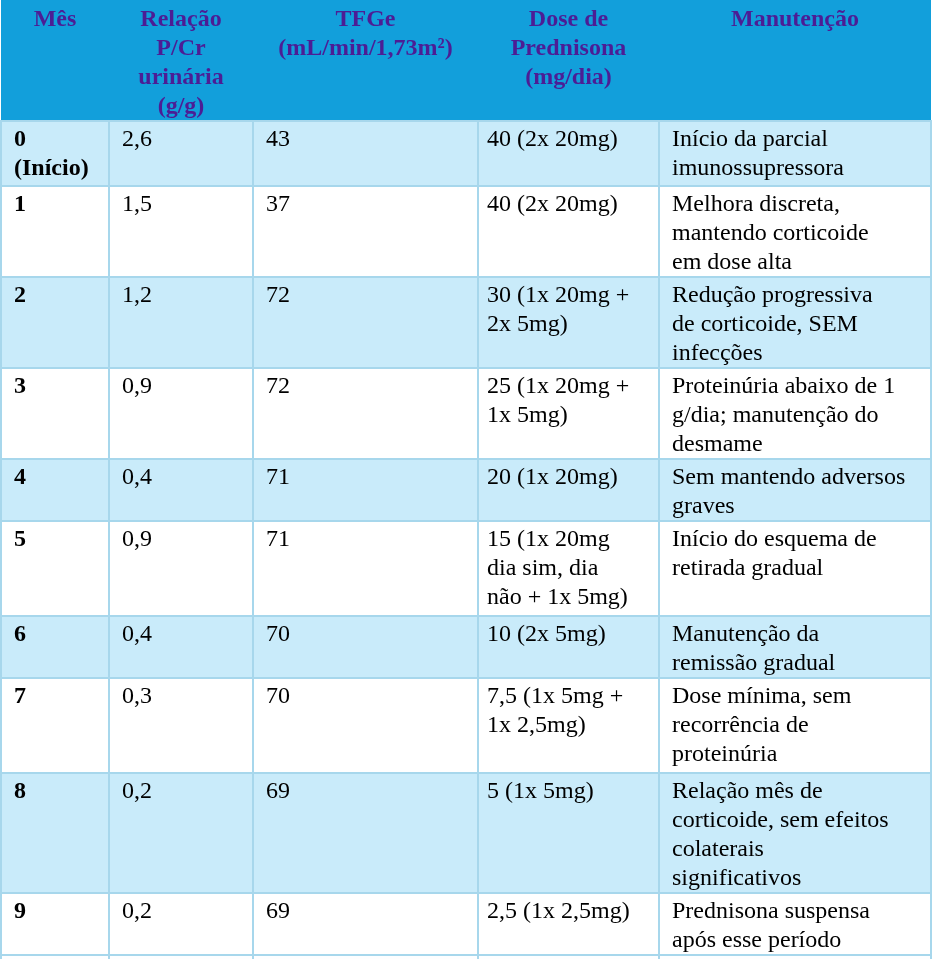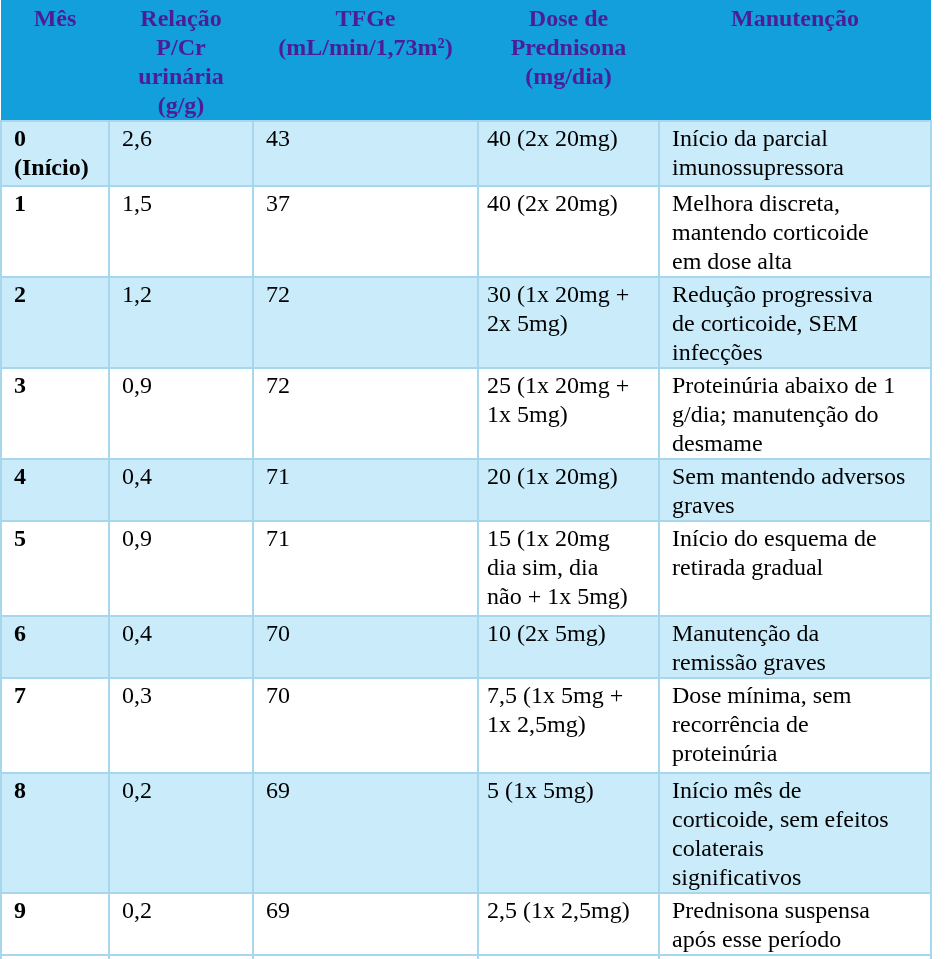--- a/index.html
+++ b/index.html
@@ -156,38 +156,38 @@
 não + 1x 5mg)</td>
         <td class="obs">Início do esquema de
 retirada gradual</td>
       </tr>
       <tr class="alt h60">
         <td class="mes">6</td>
         <td>0,4</td>
         <td>70</td>
         <td class="dose">10 (2x 5mg)</td>
         <td class="obs">Manutenção da
-remissão graves</td>
+remissão gradual</td>
       </tr>
       <tr class="norm h95">
         <td class="mes">7</td>
         <td>0,3</td>
         <td>70</td>
         <td class="dose">7,5 (1x 5mg +
 1x 2,5mg)</td>
         <td class="obs">Dose mínima, sem
 recorrência de
 proteinúria</td>
       </tr>
       <tr class="alt h120">
         <td class="mes">8</td>
         <td>0,2</td>
         <td>69</td>
         <td class="dose">5 (1x 5mg)</td>
-        <td class="obs">Início mês de
+        <td class="obs">Relação mês de
 corticoide, sem efeitos
 colaterais
 significativos</td>
       </tr>
       <tr class="norm h59">
         <td class="mes">9</td>
         <td>0,2</td>
         <td>69</td>
         <td class="dose">2,5 (1x 2,5mg)</td>
         <td class="obs">Prednisona suspensa

